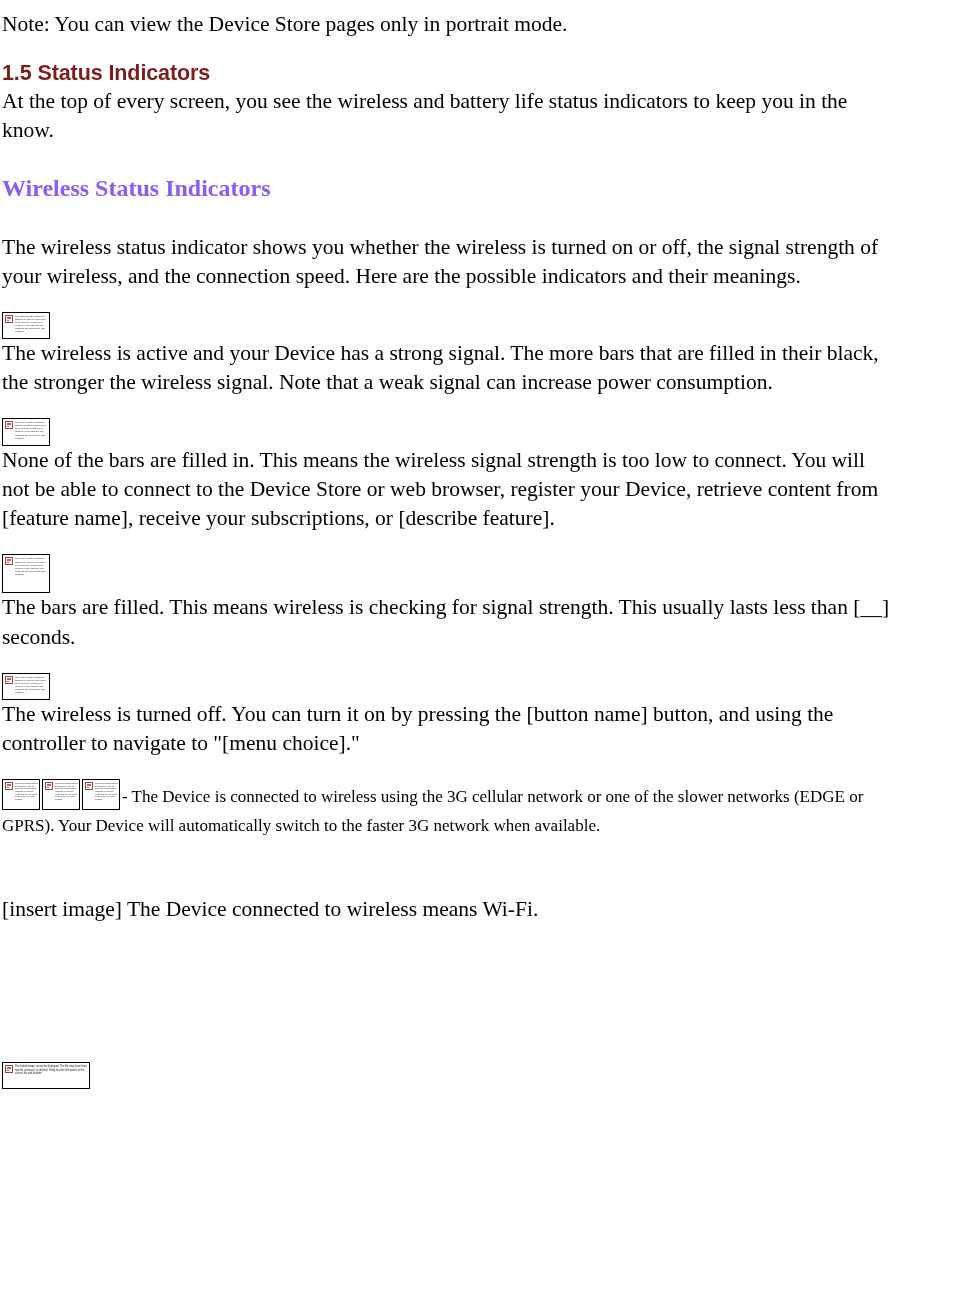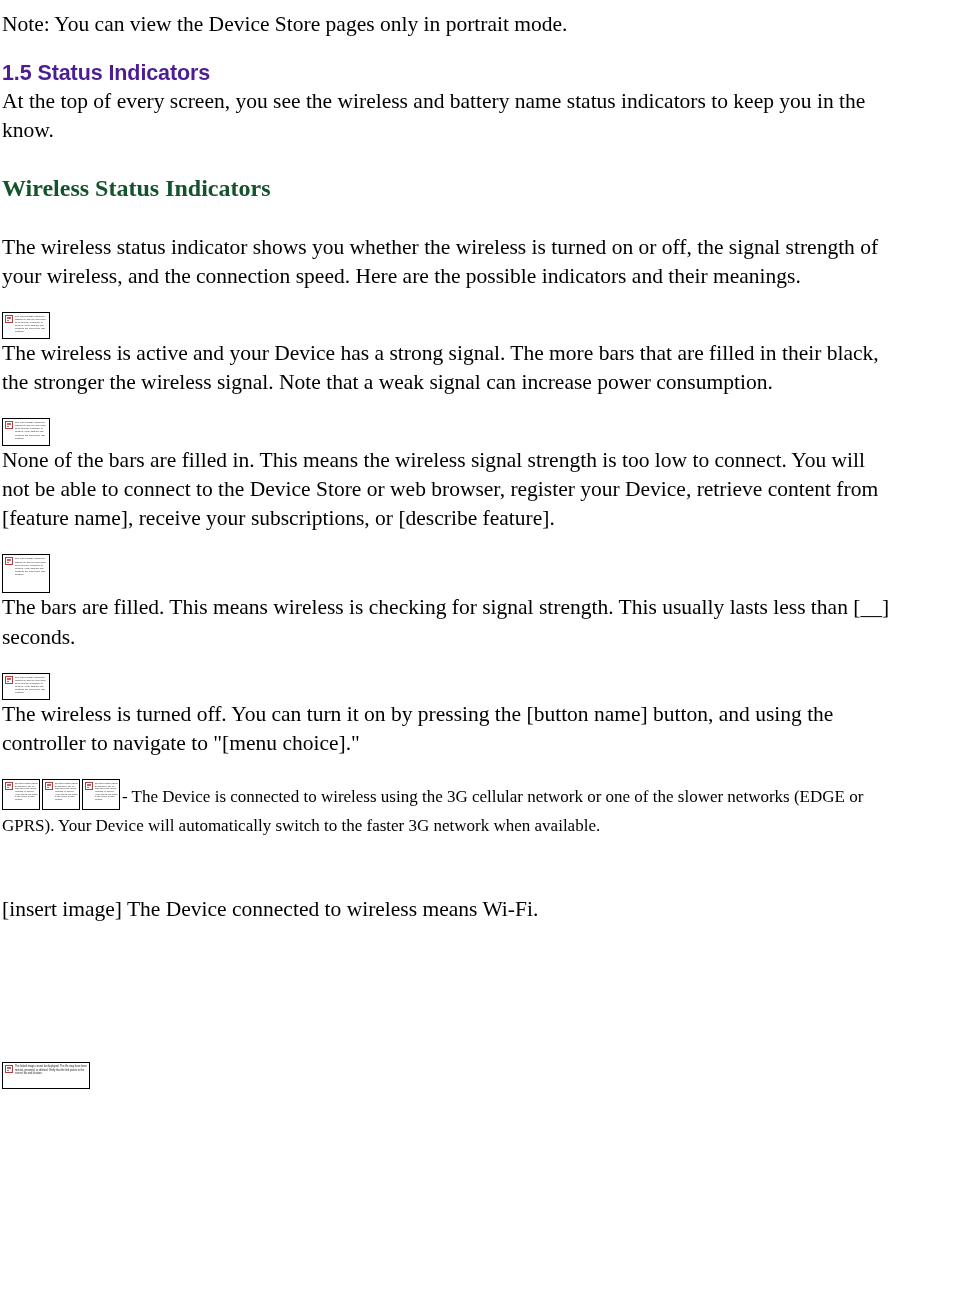--- a/index.html
+++ b/index.html
@@ -33,32 +33,32 @@
   .spacer-sm { height: 10px; }
   .spacer-md { height: 21px; }
   .spacer-lg { height: 29px; }
   .spacer-xl { height: 56px; }
   .spacer-xxl { height: 88px; }
 
   h2.heading-blue {
     font-family: "Liberation Sans", "DejaVu Sans", sans-serif;
     font-size: 21.5px;
     font-weight: bold;
-    color: #4c1d95;
+    color: #7f1d1d;
     margin: 0;
     padding: 0;
     line-height: 1.25;
     letter-spacing: -0.1px;
   }
 
   h3.heading-black {
     font-family: "Liberation Serif", "DejaVu Serif", serif;
     font-size: 24px;
     font-weight: bold;
-    color: #14532d;
+    color: #8b5cf6;
     margin: 0;
     padding: 0;
     line-height: 1.22;
   }
 
   
   .brokenimg {
     display: inline-block;
     vertical-align: bottom;
     box-sizing: border-box;
@@ -139,21 +139,21 @@
 <div class="page">
 
   <div class="spacer-sm"></div>
 
   <p class="body-text">Note: You can view the Device Store pages only in portrait mode.</p>
 
   <div class="spacer-md"></div>
 
   <h2 class="heading-blue">1.5 Status Indicators</h2>
 
-  <p class="body-text">At the top of every screen, you see the wireless and battery name status indicators to keep you in the know.</p>
+  <p class="body-text">At the top of every screen, you see the wireless and battery life status indicators to keep you in the know.</p>
 
   <div class="spacer-lg"></div>
 
   <h3 class="heading-black">Wireless Status Indicators</h3>
 
   <div class="spacer-lg"></div>
 
   <p class="body-text">The wireless status indicator shows you whether the wireless is turned on or off, the signal strength of your wireless, and the connection speed. Here are the possible indicators and their meanings.</p>
 
   <div class="spacer-md"></div>

